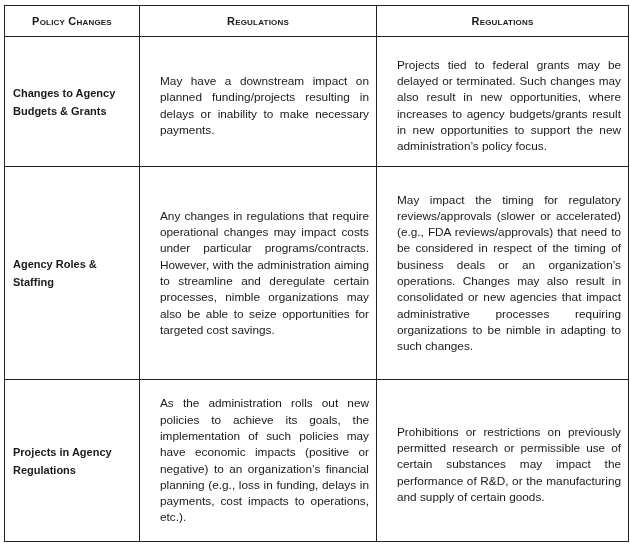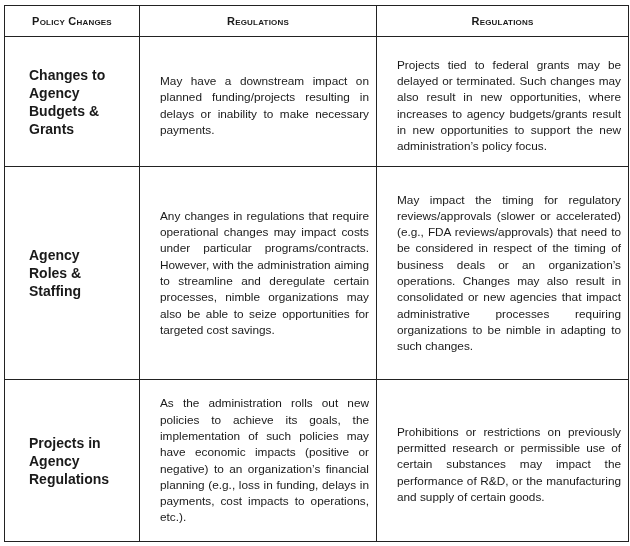--- a/index.html
+++ b/index.html
@@ -13,22 +13,22 @@
     vertical-align: middle;
   }
   col.c1 { width: 135px; }
   col.c2 { width: 237px; }
   col.c3 { width: 252px; }
   th {
     height: 28px; font-weight: bold; font-size: 11px; text-align: center;
     font-variant: small-caps; letter-spacing: 0.2px;
   }
   td.rowhead {
-    font-weight: bold; font-size: 14px; line-height: 18px;
-    padding: 0 24px;
+    font-weight: bold; font-size: 11px; line-height: 18px;
+    padding: 0 8px;
   }
   td.body {
     font-size: 11.8px; line-height: 16.3px; text-align: justify;
     padding: 0 7px 0 20px;
   }
   td.top { vertical-align: top; padding-top: 8px; }
   tr.r1 { height: 130px; }
   tr.r2 { height: 213px; }
   tr.r3 { height: 162px; }
 </style>

